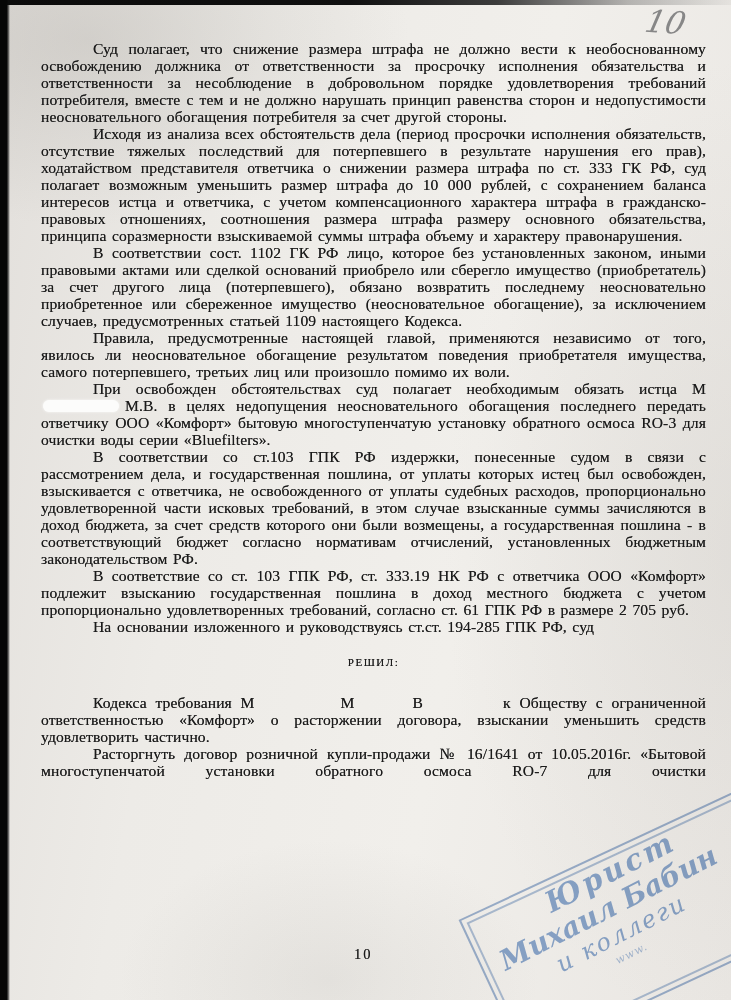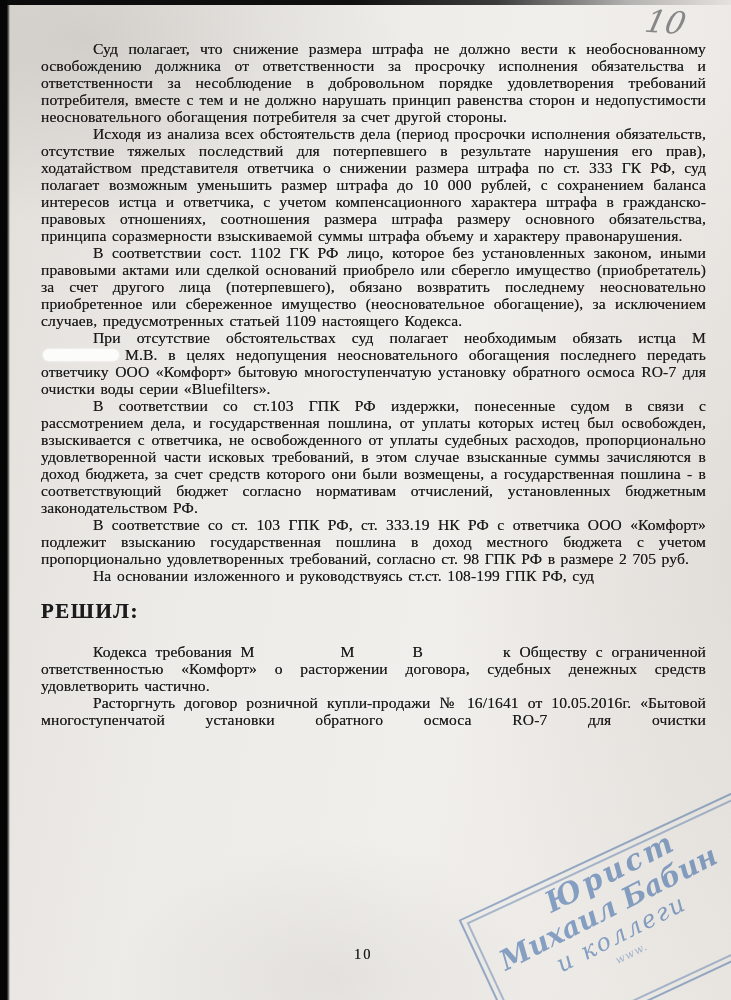--- a/index.html
+++ b/index.html
@@ -42,22 +42,22 @@
     background:#fcfcfb;border-radius:7px;
     box-shadow:0 0 3px rgba(252,252,251,0.95);
     margin:0 6px 0 2px;vertical-align:-1px;
   }
   .gap{display:inline-block;height:1px;}
   .gap.g1{width:86px;}
   .gap.g2{width:58px;}
   .gap.g3{width:80px;}
   .resolution{
     margin:19px 0 23px 0;
-    text-indent:0;
-    font-size:21px;font-weight:bold;letter-spacing:1.5px;
+    text-align:center;text-indent:0;
+    font-size:11px;font-weight:normal;letter-spacing:1.5px;
     text-shadow:0 0 0.5px rgba(30,30,30,0.8);
   }
   .footer-num{
     position:absolute;top:946px;left:354px;
     font-size:14.5px;letter-spacing:2px;
     text-shadow:0 0 0.5px rgba(30,30,30,0.7);
   }
   .stamp{
     position:absolute;left:475px;top:840px;width:340px;height:150px;
     border:2px solid rgba(104,141,194,0.62);
@@ -89,26 +89,27 @@
 
   <div class="edge-top"></div>
   <div class="edge-left"></div>
 
   <div class="handwritten">10</div>
 
   <div class="body-text">
     <p>Суд полагает, что снижение размера штрафа не должно вести к необоснованному освобождению должника от ответственности за просрочку исполнения обязательства и ответственности за несоблюдение в добровольном порядке удовлетворения требований потребителя, вместе с тем и не должно нарушать принцип равенства сторон и недопустимости неосновательного обогащения потребителя за счет другой стороны.</p>
     <p>Исходя из анализа всех обстоятельств дела (период просрочки исполнения обязательств, отсутствие тяжелых последствий для потерпевшего в результате нарушения его прав), ходатайством представителя ответчика о снижении размера штрафа по ст. 333 ГК РФ, суд полагает возможным уменьшить размер штрафа до 10 000 рублей, с сохранением баланса интересов истца и ответчика, с учетом компенсационного характера штрафа в гражданско-правовых отношениях, соотношения размера штрафа размеру основного обязательства, принципа соразмерности взыскиваемой суммы штрафа объему и характеру правонарушения.</p>
     <p>В соответствии сост. 1102 ГК РФ лицо, которое без установленных законом, иными правовыми актами или сделкой оснований приобрело или сберегло имущество (приобретатель) за счет другого лица (потерпевшего), обязано возвратить последнему неосновательно приобретенное или сбереженное имущество (неосновательное обогащение), за исключением случаев, предусмотренных статьей 1109 настоящего Кодекса.</p>
-    <p><span>При отсутствие обстоятельствах суд полагает необходимым обязать истца М</span><span class="redact"></span><span>М.В. в целях недопущения неосновательного обогащения последнего передать ответчику ООО «Комфорт» бытовую многоступенчатую установку обратного осмоса RO-7 для очистки воды серии «Bluefilters».</span></p>
+    <p>Правила, предусмотренные настоящей главой, применяются независимо от того, явилось ли неосновательное обогащение результатом поведения приобретателя имущества, самого потерпевшего, третьих лиц или произошло помимо их воли.</p>
+    <p><span>При освобожден обстоятельствах суд полагает необходимым обязать истца М</span><span class="redact"></span><span>М.В. в целях недопущения неосновательного обогащения последнего передать ответчику ООО «Комфорт» бытовую многоступенчатую установку обратного осмоса RO-3 для очистки воды серии «Bluefilters».</span></p>
     <p>В соответствии со ст.103 ГПК РФ издержки, понесенные судом в связи с рассмотрением дела, и государственная пошлина, от уплаты которых истец был освобожден, взыскивается с ответчика, не освобожденного от уплаты судебных расходов, пропорционально удовлетворенной части исковых требований, в этом случае взысканные суммы зачисляются в доход бюджета, за счет средств которого они были возмещены, а государственная пошлина - в соответствующий бюджет согласно нормативам отчислений, установленных бюджетным законодательством РФ.</p>
-    <p>В соответствие со ст. 103 ГПК РФ, ст. 333.19 НК РФ с ответчика ООО «Комфорт» подлежит взысканию государственная пошлина в доход местного бюджета с учетом пропорционально удовлетворенных требований, согласно ст. 98 ГПК РФ в размере 2 705 руб.</p>
-    <p>На основании изложенного и руководствуясь ст.ст. 108-199 ГПК РФ, суд</p>
+    <p>В соответствие со ст. 103 ГПК РФ, ст. 333.19 НК РФ с ответчика ООО «Комфорт» подлежит взысканию государственная пошлина в доход местного бюджета с учетом пропорционально удовлетворенных требований, согласно ст. 61 ГПК РФ в размере 2 705 руб.</p>
+    <p>На основании изложенного и руководствуясь ст.ст. 194-285 ГПК РФ, суд</p>
     <h2 class="resolution">РЕШИЛ:</h2>
-    <p><span>Кодекса требования М</span><span class="gap g1"></span><span>М</span><span class="gap g2"></span><span>В</span><span class="gap g3"></span><span>к Обществу с ограниченной ответственностью «Комфорт» о расторжении договора, судебных денежных средств удовлетворить частично.</span></p>
+    <p><span>Кодекса требования М</span><span class="gap g1"></span><span>М</span><span class="gap g2"></span><span>В</span><span class="gap g3"></span><span>к Обществу с ограниченной ответственностью «Комфорт» о расторжении договора, взыскании уменьшить средств удовлетворить частично.</span></p>
     <p class="fill-last">Расторгнуть договор розничной купли-продажи № 16/1641 от 10.05.2016г. «Бытовой многоступенчатой установки обратного осмоса RO-7 для очистки</p>
   </div>
 
   <div class="footer-num">10</div>
 
   <div class="stamp">
     <div class="stamp-inner"></div>
     <div class="stamp-text">
       <div class="s1">Юрист</div>
       <div class="s2">Михаил Бабин</div>

